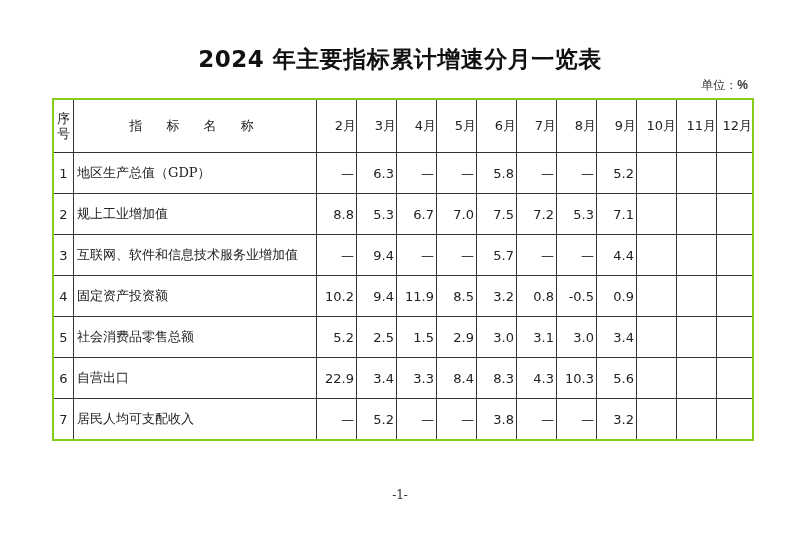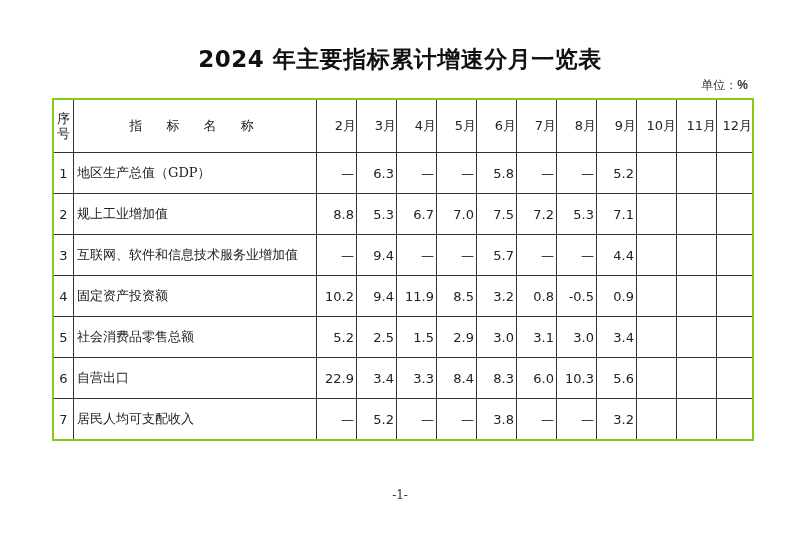--- a/index.html
+++ b/index.html
@@ -130,21 +130,21 @@
         <td class="c-last"></td>
       </tr>
       <tr>
         <td class="c-no">6</td>
         <td class="c-name">自营出口</td>
         <td class="c-val">22.9</td>
         <td class="c-val">3.4</td>
         <td class="c-val">3.3</td>
         <td class="c-val">8.4</td>
         <td class="c-val">8.3</td>
-        <td class="c-val">6.0</td>
+        <td class="c-val">4.3</td>
         <td class="c-val">10.3</td>
         <td class="c-val">5.6</td>
         <td class="c-late"></td>
         <td class="c-late"></td>
         <td class="c-last"></td>
       </tr>
       <tr>
         <td class="c-no">7</td>
         <td class="c-name">居民人均可支配收入</td>
         <td class="c-val">—</td>

